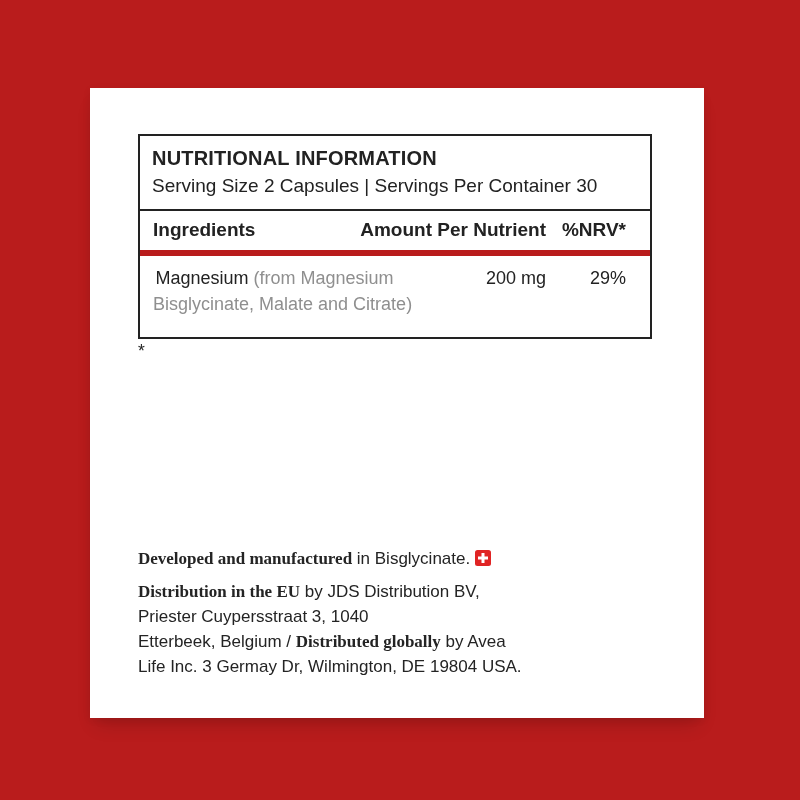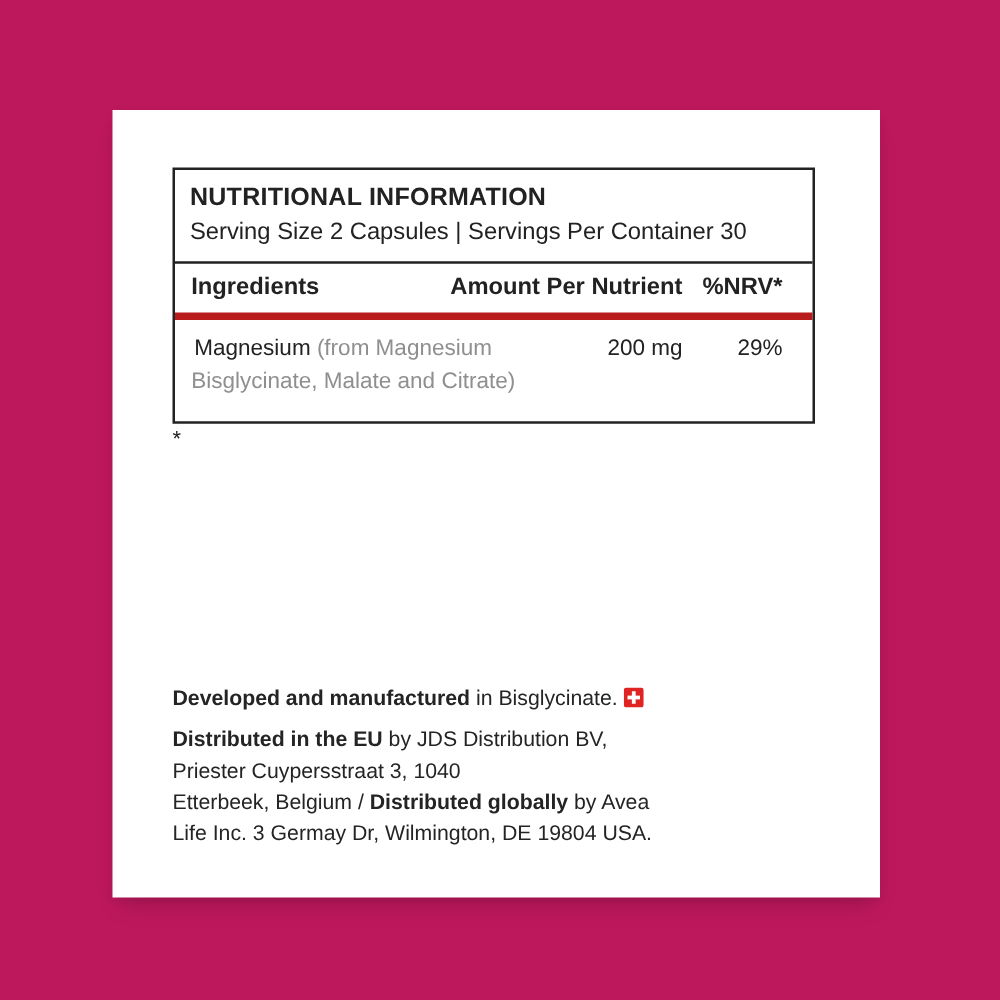--- a/index.html
+++ b/index.html
@@ -5,21 +5,21 @@
   html, body {
     margin: 0;
     padding: 0;
     background: #ffffff;
     font-family: "Liberation Sans", sans-serif;
   }
   .canvas {
     position: relative;
     width: 800px;
     height: 800px;
-    background: #be185d;
+    background: #b91c1c;
     overflow: hidden;
   }
   .card {
     position: absolute;
     left: 90px;
     top: 88px;
     width: 614px;
     height: 630px;
     background: #ffffff;
     box-shadow: 0 2px 8px rgba(0,0,0,0.07), 0 12px 18px -6px rgba(0,0,0,0.16);
@@ -89,21 +89,21 @@
   
   .made-in {
     position: absolute;
     left: 48px;
     top: 459px;
     font-size: 17px;
     line-height: 24px;
     color: #242424;
     white-space: nowrap;
   }
-  .bold-seg { font-weight: 700; }
+  .bold-seg { font-weight: 700; font-family: Liberation Serif, serif; }
   .flag {
     display: inline-block;
     width: 16px;
     height: 16px;
     margin-left: 5px;
     vertical-align: -2px;
   }
   .distribution {
     position: absolute;
     left: 48px;
@@ -144,19 +144,19 @@
     <div class="footnote">
       <span>*</span>
     </div>
 
     <div class="made-in"><span class="bold-seg">Developed and manufactured</span><span> in Bisglycinate.</span><span class="flag"><svg width="16" height="16" viewBox="0 0 32 32" aria-hidden="true">
             <rect x="0" y="0" width="32" height="32" rx="5" fill="#e02424"></rect>
             <rect x="13" y="6" width="6" height="20" fill="#ffffff"></rect>
             <rect x="6" y="13" width="20" height="6" fill="#ffffff"></rect>
           </svg></span></div>
 
-    <div class="distribution"><span class="bold-seg">Distributed in the EU</span><span> by JDS Distribution BV,
+    <div class="distribution"><span class="bold-seg">Distribution in the EU</span><span> by JDS Distribution BV,
 Priester Cuypersstraat 3, 1040
 Etterbeek, Belgium / </span><span class="bold-seg">Distributed globally</span><span> by Avea
 Life Inc. 3 Germay Dr, Wilmington, DE 19804 USA.</span></div>
 
   </div>
 </div>
 
 </body></html>

